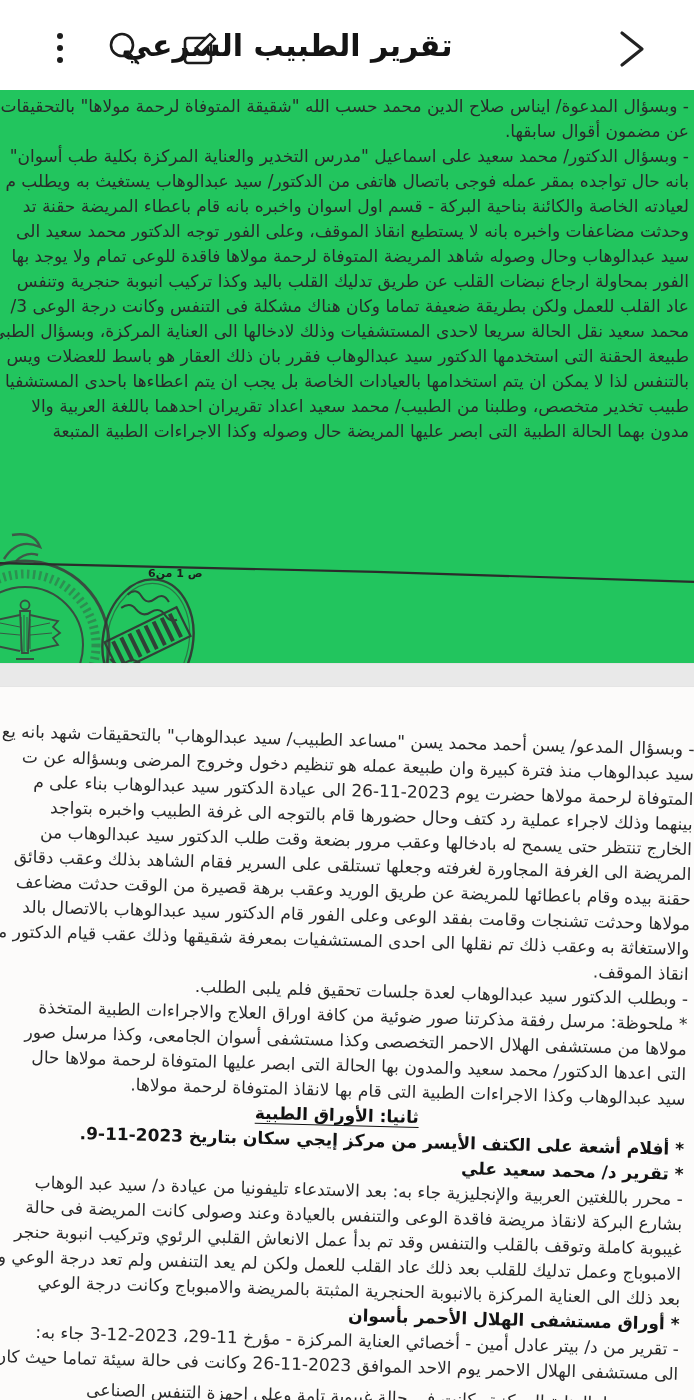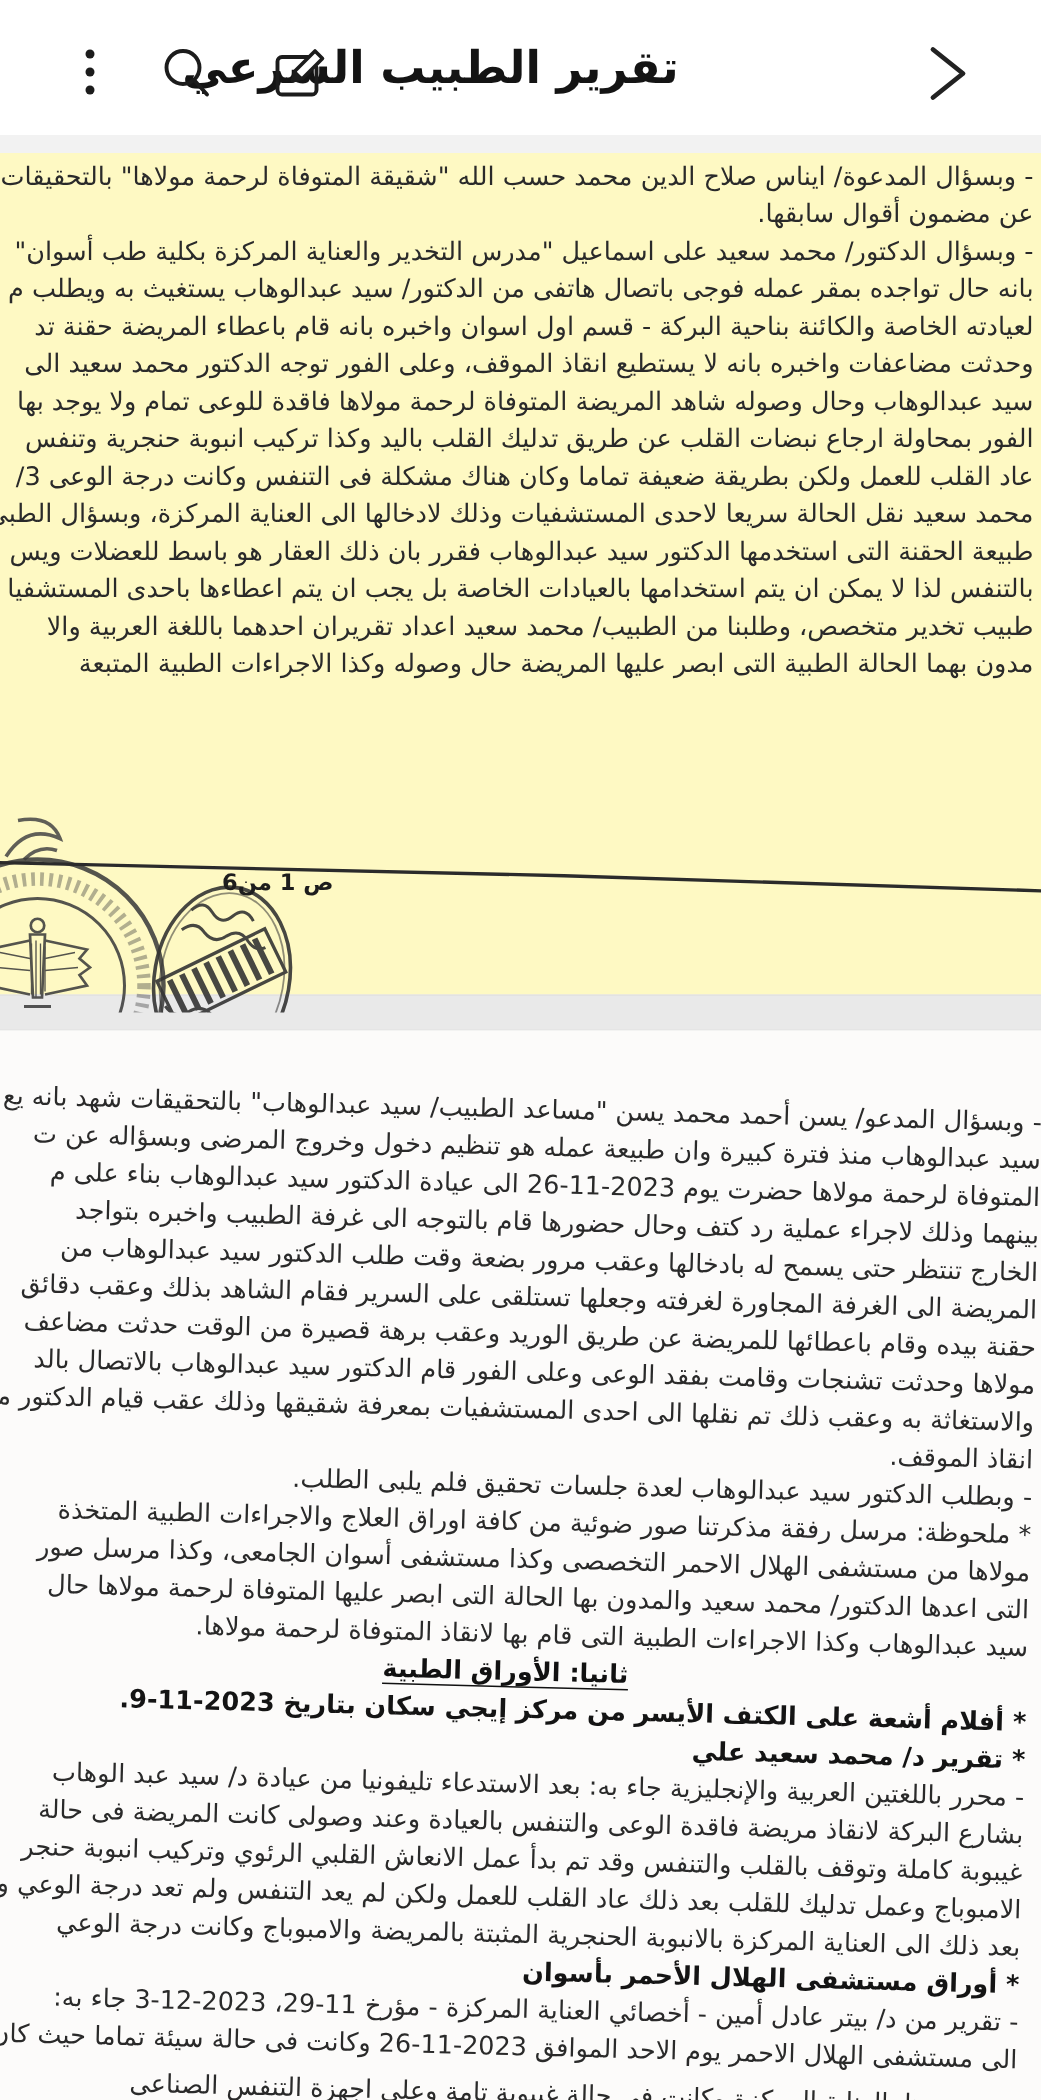--- a/index.html
+++ b/index.html
@@ -11,34 +11,34 @@
              font-size:30px;font-weight:700;color:#141414;direction:rtl;margin:0;line-height:44px;}
   .hdr-btn{position:absolute;top:26px;width:40px;height:44px;cursor:pointer;}
   .hdr-btn svg{display:block;}
   .btn-back{left:608px;}
   .btn-edit{left:178px;}
   .btn-search{left:104px;}
   .btn-menu{left:44px;}
   
   .doc{position:absolute;top:90px;left:0;width:694px;height:1310px;background:#f2f2f2;}
   .page{position:absolute;left:0;width:694px;overflow:hidden;}
-  .page1{top:12px;height:573px;background:#fef9c3;}
+  .page1{top:0;height:573px;background:#22c55e;}
   .page-gap{position:absolute;top:573px;left:0;width:694px;height:24px;background:#e9e9e9;
             border-top:1px solid #e2e2e2;border-bottom:1px solid #e5e5e5;box-sizing:border-box;}
   .page2{top:597px;height:713px;background:#fcfbfa;}
   .txt{position:absolute;direction:rtl;}
   .p1txt{top:4px;right:5px;left:-70px;}
   .p2txt{top:50px;right:8px;left:-70px;transform:rotate(1.5deg);transform-origin:100% 50%;}
   .line{white-space:nowrap;height:25px;line-height:25px;font-size:17px;color:#2a2a2a;
         text-align:right;letter-spacing:0;}
   .line.b{font-weight:700;color:#141414;}
   .line.center{text-align:center;position:relative;left:30px;text-decoration:underline;
                text-underline-offset:4px;font-weight:700;color:#111;}
   .line.partial{margin-top:6px;}
-  .pageno{position:absolute;top:477px;left:148px;font-size:15px;font-weight:700;color:#1d1d1d;
+  .pageno{position:absolute;top:477px;left:148px;font-size:11px;font-weight:700;color:#1d1d1d;
           direction:rtl;z-index:6;}
   .rule{position:absolute;top:460px;left:0;z-index:5;}
   .stamps{position:absolute;top:435px;left:-80px;z-index:4;}
 </style>
 </head>
 <body>
 
 <div class="screen">
 
   <header class="app-header">

